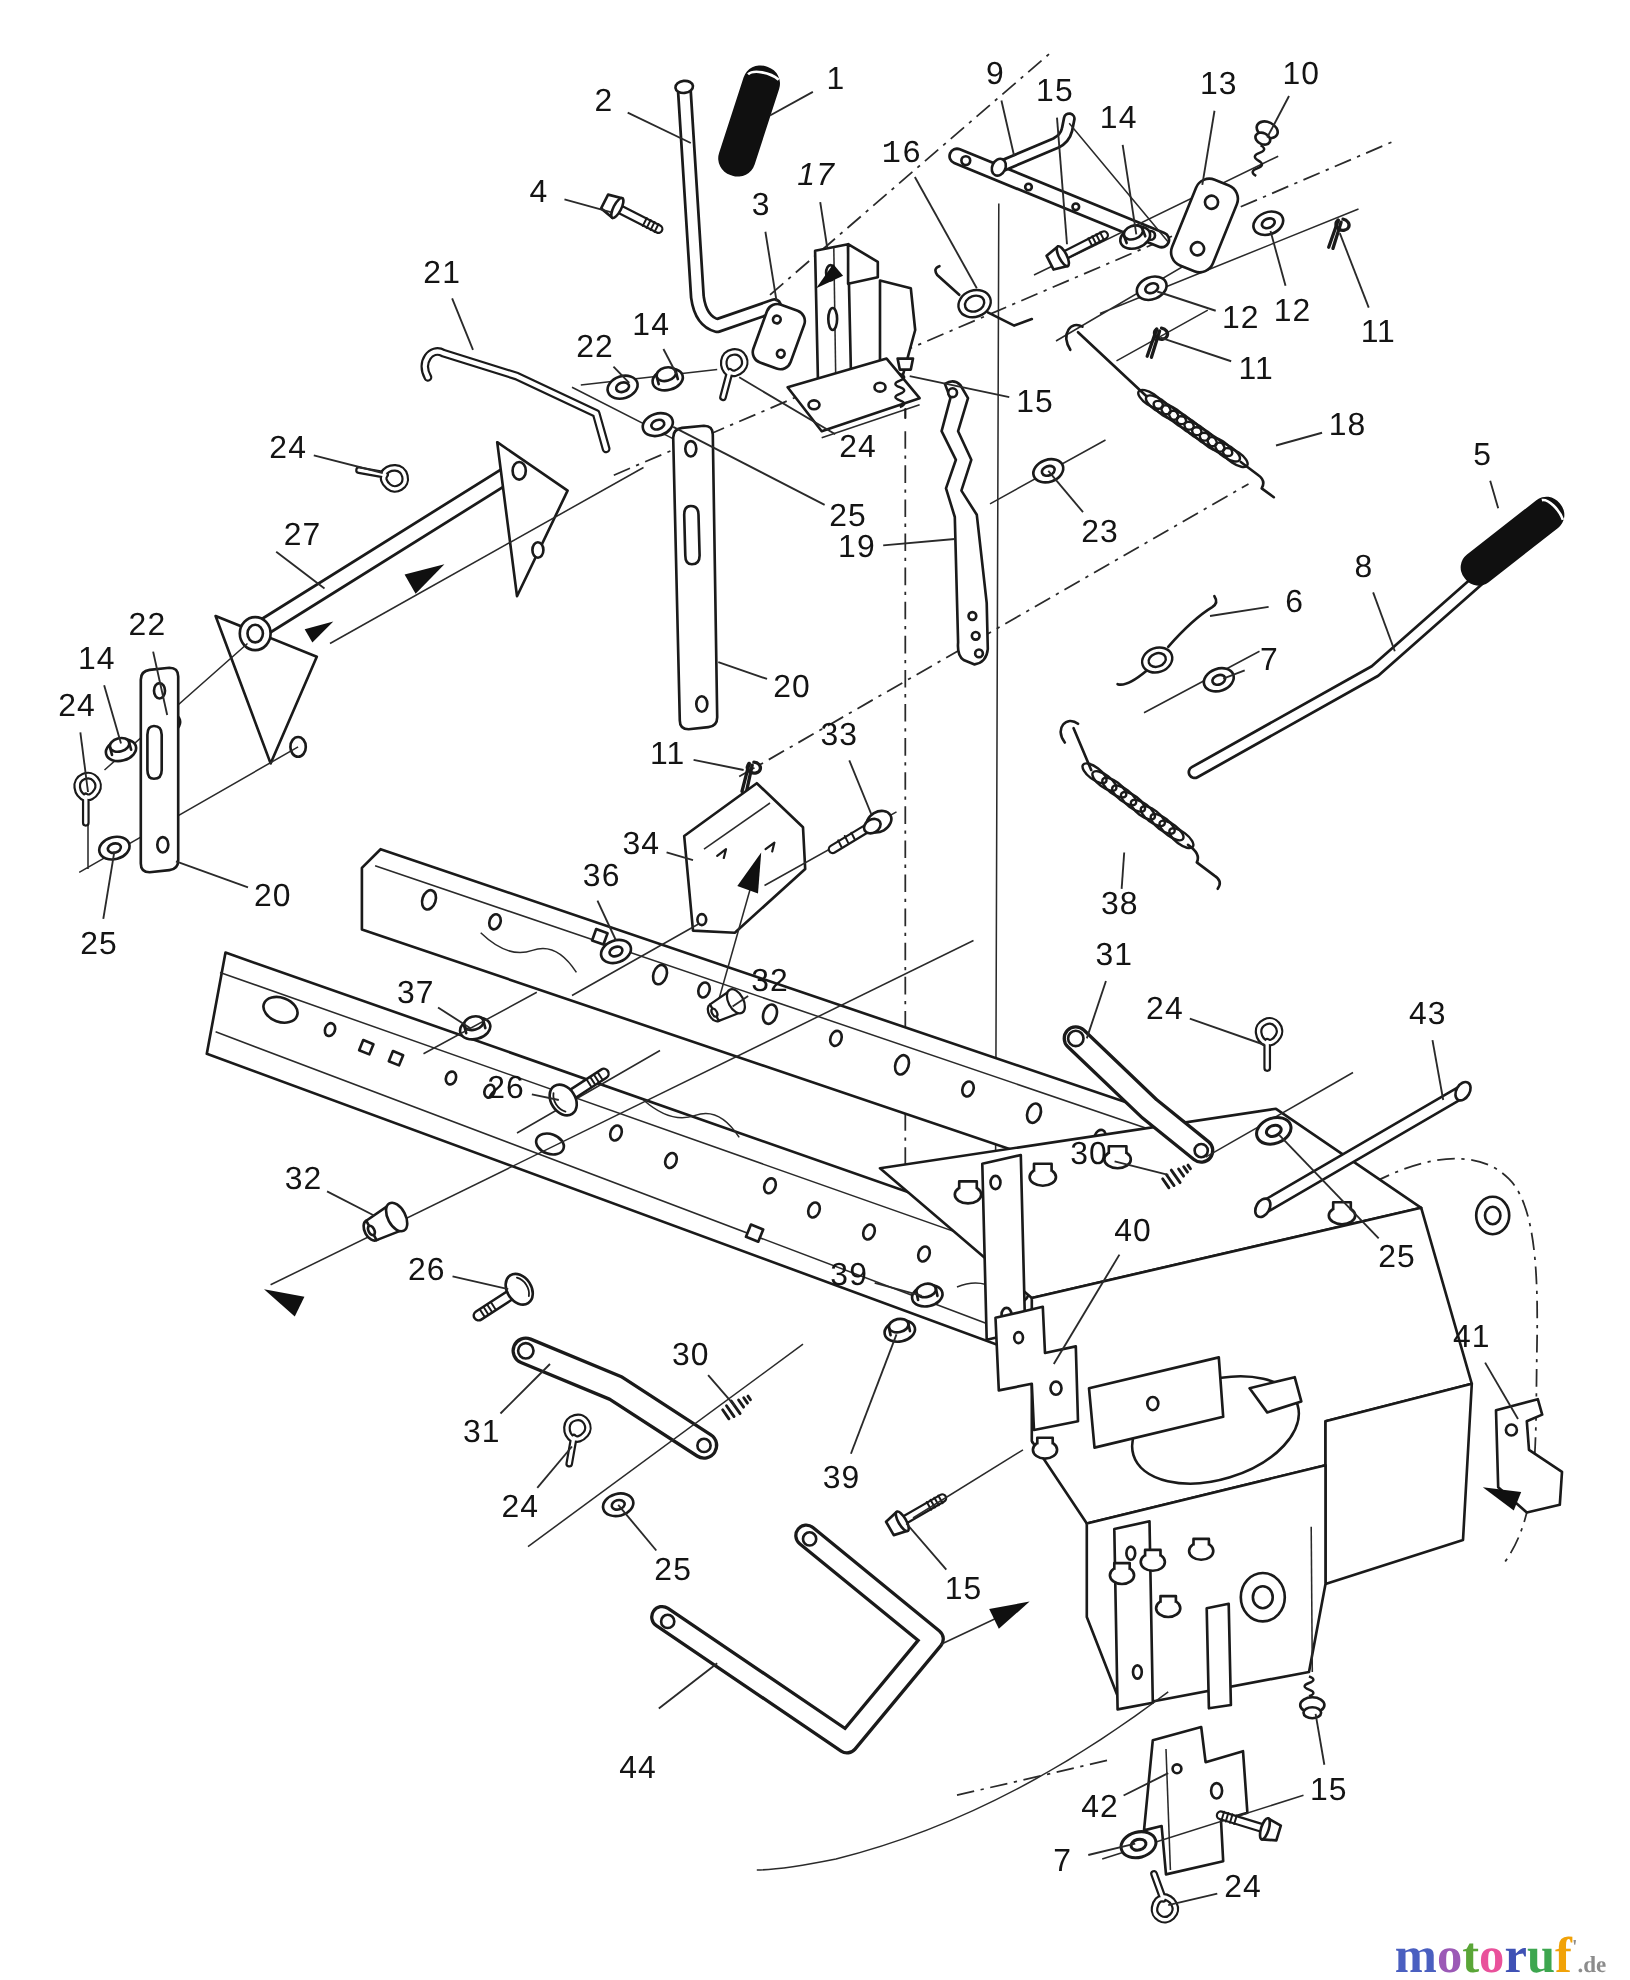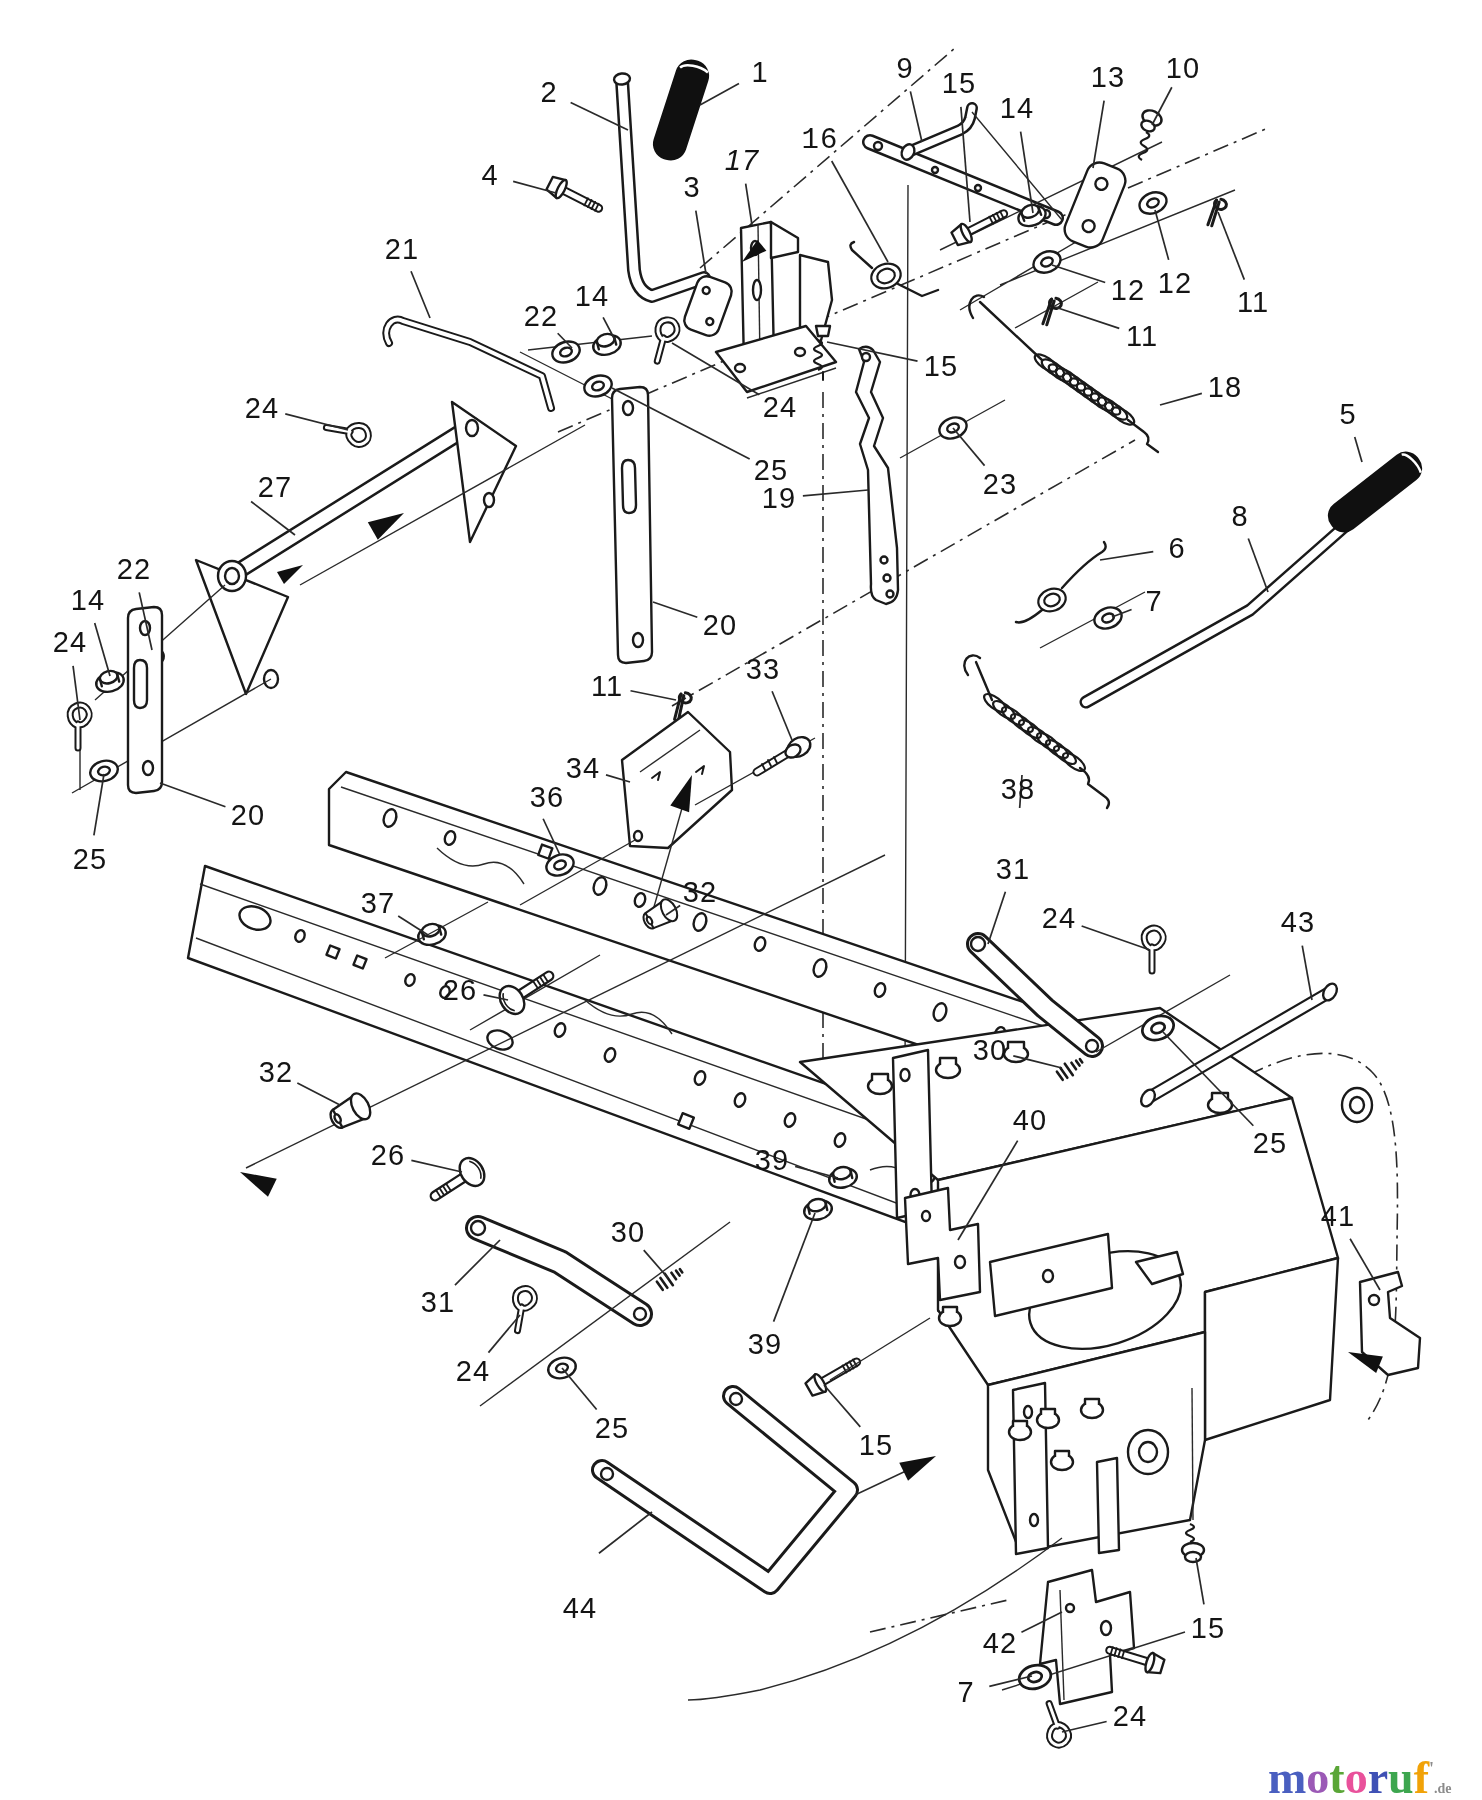--- a/index.html
+++ b/index.html
@@ -14,21 +14,21 @@
   .l{fill:none;stroke:#1a1a1a;stroke-width:2.4;stroke-linecap:round;stroke-linejoin:round;}
   .t{fill:none;stroke:#2a2a2a;stroke-width:1.4;}
   .dd{fill:none;stroke:#2a2a2a;stroke-width:1.6;stroke-dasharray:16 6 3 6;}
   .po{fill:none;stroke:#1a1a1a;stroke-linecap:round;stroke-linejoin:round;}
   .pi{fill:none;stroke:#ffffff;stroke-linecap:round;stroke-linejoin:round;}
   .blk{fill:#101010;stroke:none;}
   .arrow{fill:#101010;stroke:none;}
   .coil{fill:none;stroke:#1a1a1a;stroke-width:2.2;}
   .wm{position:absolute;left:1268px;top:1746px;font-family:"Liberation Serif",serif;
       font-weight:bold;font-size:46px;line-height:46px;}
-  .wm .suf{font-size:14px;font-weight:bold;}
+  .wm .suf{font-size:21px;font-weight:bold;}
   .wm .tick{font-size:18px;vertical-align:18px;}
 </style>
 </head>
 <body>
 
 <div class="stage">
 
 <svg class="art" width="1482" height="1800" viewBox="0 0 1482 1800">
   <defs>
     <g id="sym-washer">
@@ -561,21 +561,21 @@
       <div class="callout" style="left: 248px; top: 815px;">20</div>
       <div class="callout" style="left: 720px; top: 625px;">20</div>
       <div class="callout" style="left: 607px; top: 686px;">11</div>
       <div class="callout" style="left: 763px; top: 669px;">33</div>
       <div class="callout" style="left: 583px; top: 768px;">34</div>
       <div class="callout" style="left: 533px; top: 797px; margin-left: 14px;">36</div>
       <div class="callout" style="left: 378px; top: 903px;">37</div>
       <div class="callout" style="left: 460px; top: 990px;">26</div>
       <div class="callout" style="left: 276px; top: 1072px;">32</div>
       <div class="callout" style="left: 700px; top: 892px;">32</div>
-      <div class="callout" style="left: 1018px; top: 789px;">38</div>
+      <div class="callout" style="left: 1018px; top: 822px;">38</div>
       <div class="callout" style="left: 1013px; top: 869px;">31</div>
       <div class="callout" style="left: 1059px; top: 918px;">24</div>
       <div class="callout" style="left: 990px; top: 1050px;">30</div>
       <div class="callout" style="left: 1298px; top: 922px;">43</div>
       <div class="callout" style="left: 1270px; top: 1143px;">25</div>
       <div class="callout" style="left: 1030px; top: 1120px;">40</div>
       <div class="callout" style="left: 1338px; top: 1216px;">41</div>
       <div class="callout" style="left: 772px; top: 1160px;">39</div>
       <div class="callout" style="left: 765px; top: 1344px;">39</div>
       <div class="callout" style="left: 628px; top: 1232px;">30</div>

